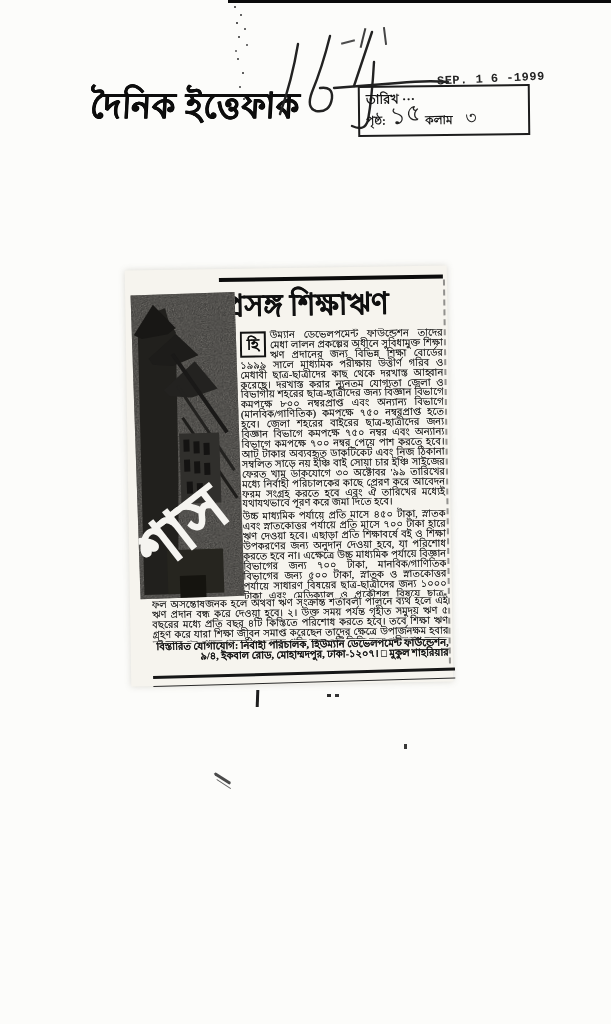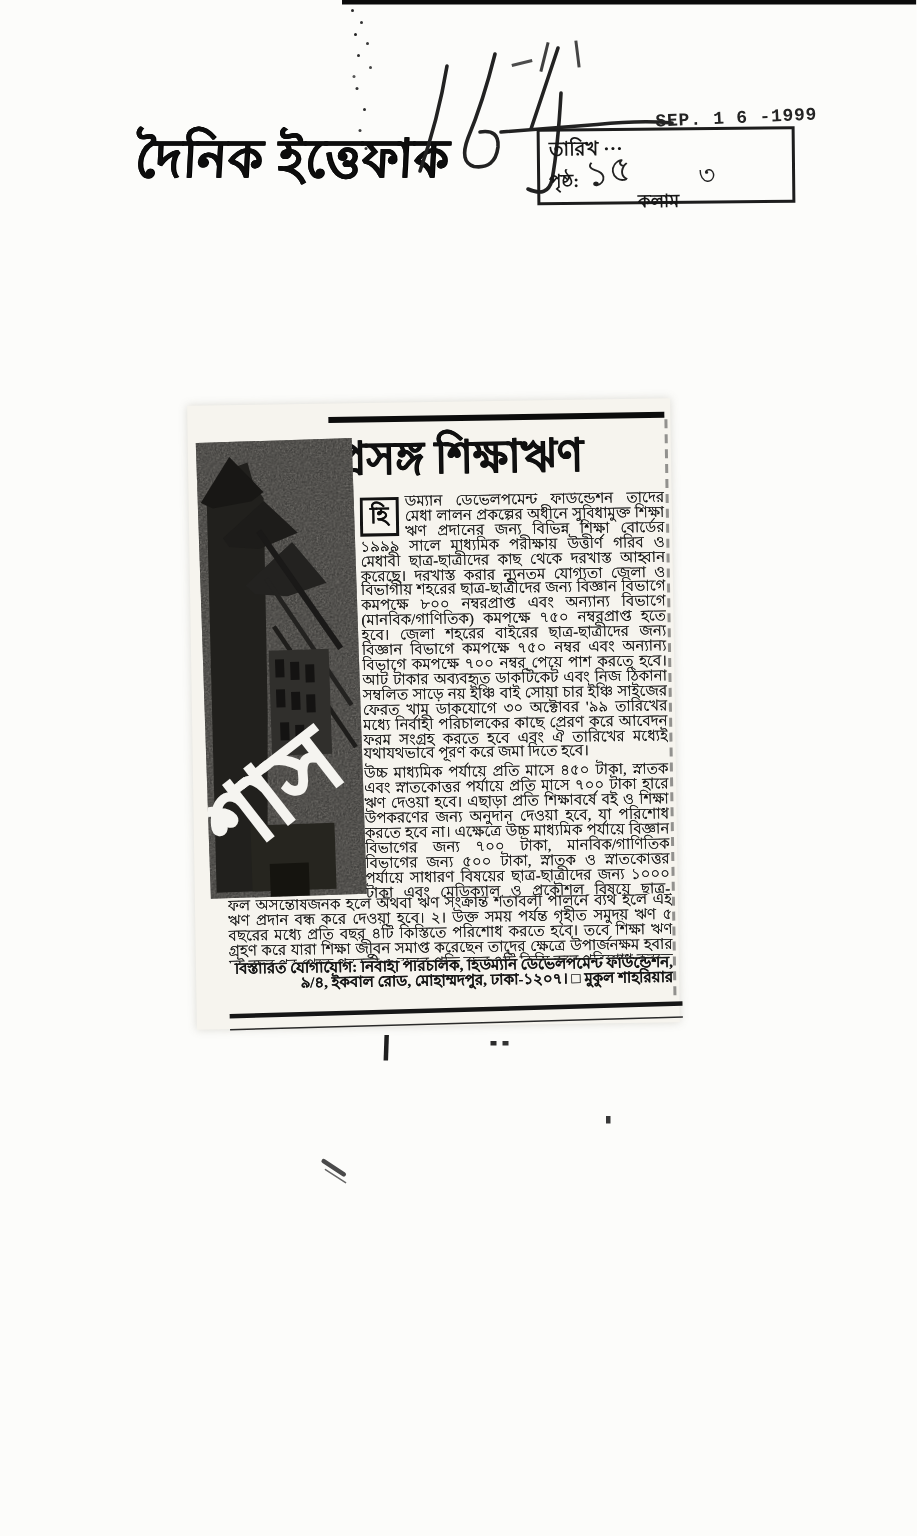--- a/index.html
+++ b/index.html
@@ -27,21 +27,21 @@
   
   .handnum{position:absolute;left:268px;top:28px;width:192px;height:104px;}
 
   
   .stampbox{position:absolute;left:358px;top:85px;width:168px;height:47px;border:2px solid #1d1d1d;
     transform:rotate(-0.6deg);background:transparent;}
   .stampbox .row1{position:absolute;left:6px;top:2px;font-size:13px;font-weight:bold;color:#161616;}
   .stampbox .row2{position:absolute;left:6px;top:24px;font-size:12px;font-weight:bold;color:#161616;display:flex;align-items:flex-start;gap:4px;}
   .hw{font-family:"DejaVu Sans",sans-serif;font-weight:400;color:#222;}
   .hw-page{font-size:24px;line-height:18px;transform:rotate(-9deg);display:inline-block;margin-top:-6px;}
-  .col-label{margin-top:14px;}
+  .col-label{margin-top:0;}
   .hw-col{font-size:18px;line-height:14px;transform:rotate(8deg);display:inline-block;margin-left:8px;}
   .datestamp{position:absolute;left:437px;top:72px;width:110px;font-family:"Liberation Mono",monospace;
     font-size:12px;font-weight:bold;letter-spacing:0.5px;color:#242424;transform:rotate(-2.5deg);white-space:nowrap;}
 
   
   .clipping{position:absolute;left:128px;top:268px;width:322px;height:416px;background:#f6f4ee;
     transform:rotate(-0.9deg);box-shadow:0 0 6px rgba(120,115,100,.25);}
   .headline-bar{position:absolute;left:94px;top:9px;width:224px;height:4px;background:#0c0c0c;}
   .headline{position:absolute;left:97px;top:14px;width:224px;font-size:29px;font-weight:900;color:#101010;
     white-space:nowrap;transform:scaleY(1.05);text-shadow:0.5px 0 0 #000;}

